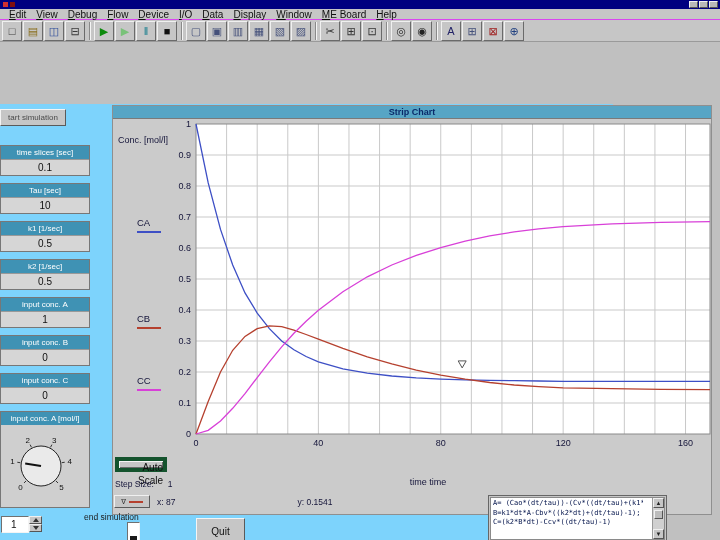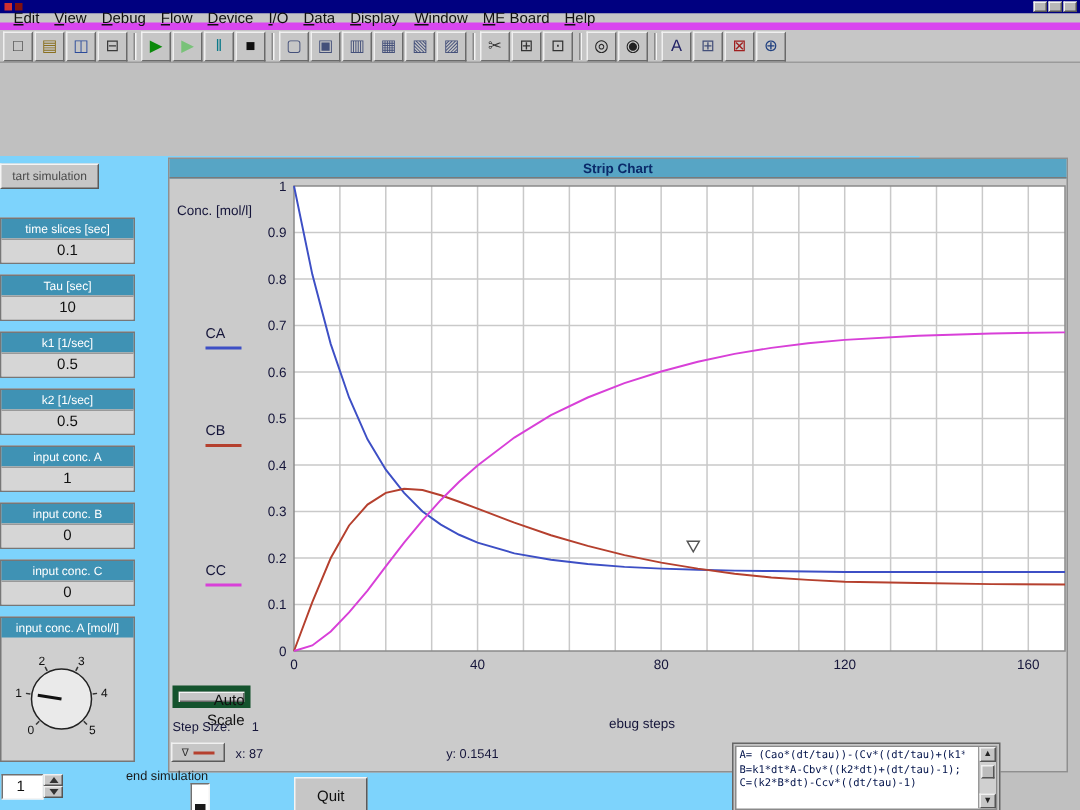--- a/index.html
+++ b/index.html
@@ -7,21 +7,21 @@
   body { font-family:"Liberation Sans", sans-serif; background:#c0c0c0; }
   .screen { position:relative; width:720px; height:540px; overflow:hidden; background:#c0c0c0; }
 
   
   .os-titlebar { position:absolute; left:0; top:0; width:720px; height:9px; background:#000080; }
   .os-mark1 { position:absolute; left:3px; top:2px; width:5px; height:5px; background:#d03030; }
   .os-mark2 { position:absolute; left:10px; top:2px; width:5px; height:5px; background:#801010; }
   .os-btns { position:absolute; right:2px; top:1px; display:flex; gap:1px; }
   .win-btn { width:9px; height:7px; background:#b8b8b8; border:1px solid; border-color:#f0f0f0 #555 #555 #f0f0f0; }
 
-  .menu-bar { position:absolute; left:0; top:9px; width:720px; height:11px; background:#c6c6c6; border-bottom:5px solid #d946ef; display:flex; align-items:center; padding-left:4px; }
+  .menu-bar { position:absolute; left:0; top:9px; width:720px; height:11px; background:#c6c6c6; border-bottom:1px solid #d946ef; display:flex; align-items:center; padding-left:4px; }
   .menu-item { font-size:10px; line-height:11px; padding:0 5px; color:#101010; white-space:nowrap; }
 
   .toolbar { position:absolute; left:0; top:20px; width:720px; height:22px; background:#c6c6c6; border-bottom:1px solid #9a9a9a; display:flex; align-items:center; padding-left:2px; }
   .tb-btn { width:20px; height:20px; margin-right:1px; background:#c6c6c6; border:1px solid; border-color:#f0f0f0 #6a6a6a #6a6a6a #f0f0f0; font-size:11px; line-height:18px; text-align:center; overflow:hidden; }
   .tb-sep { width:2px; height:18px; margin:0 3px; border-left:1px solid #8a8a8a; border-right:1px solid #f4f4f4; }
 
   .mdi-title { position:absolute; left:0; top:42px; width:720px; height:14px; background:linear-gradient(90deg,#000a8c 0%,#2a6ad4 60%,#4b86e0 100%); color:#fff; font-size:10px; font-weight:bold; line-height:14px; padding-left:3px; }
   .mdi-btn { position:absolute; right:3px; top:2px; width:12px; height:10px; background:#c6c6c6; border:1px solid; border-color:#f0f0f0 #555 #555 #f0f0f0; }
 
   .workarea { position:absolute; left:0; top:56px; width:613px; height:461px; background:#7dd3fc;margin-top:48px; }
@@ -252,29 +252,29 @@
           <text x="78" y="38.99999999999999" text-anchor="end" font-size="9" fill="#15153a">0.9</text>
           <text x="78" y="8" text-anchor="end" font-size="9" fill="#15153a">1</text>
           <text x="83" y="327" text-anchor="middle" font-size="9" fill="#15153a">0</text>
           <text x="205.38095238095238" y="327" text-anchor="middle" font-size="9" fill="#15153a">40</text>
           <text x="327.76190476190476" y="327" text-anchor="middle" font-size="9" fill="#15153a">80</text>
           <text x="450.14285714285717" y="327" text-anchor="middle" font-size="9" fill="#15153a">120</text>
           <text x="572.5238095238095" y="327" text-anchor="middle" font-size="9" fill="#15153a">160</text>
         </svg>
       <div id="legend">
           <div class="legend-item" style="top: 111px;"><span>CA</span><div class="legend-line" style="background: rgb(61, 79, 197);"></div></div>
-          <div class="legend-item" style="top: 176px;"><span>CB</span><div class="legend-line" style="background: rgb(181, 64, 46);"></div></div>
+          <div class="legend-item" style="top: 207px;"><span>CB</span><div class="legend-line" style="background: rgb(181, 64, 46);"></div></div>
           <div class="legend-item" style="top: 269px;"><span>CC</span><div class="legend-line" style="background: rgb(216, 64, 216);"></div></div>
         </div>
       <div class="autoscale-btn">Auto Scale</div>
       <div class="step-row">
         <span>Step Size:</span>
         <span class="step-val">1</span>
       </div>
-      <div class="timesteps-label">ebug steps</div>
+      <div class="timesteps-label">time time</div>
       <div class="cursor-row">
         <div class="cursor-chip">
           <span class="mk">∇</span>
           <span class="rline"></span>
         </div>
         <span>x: 87</span>
         <span class="cursor-y">y: 0.1541</span>
       </div>
     </div>
 

